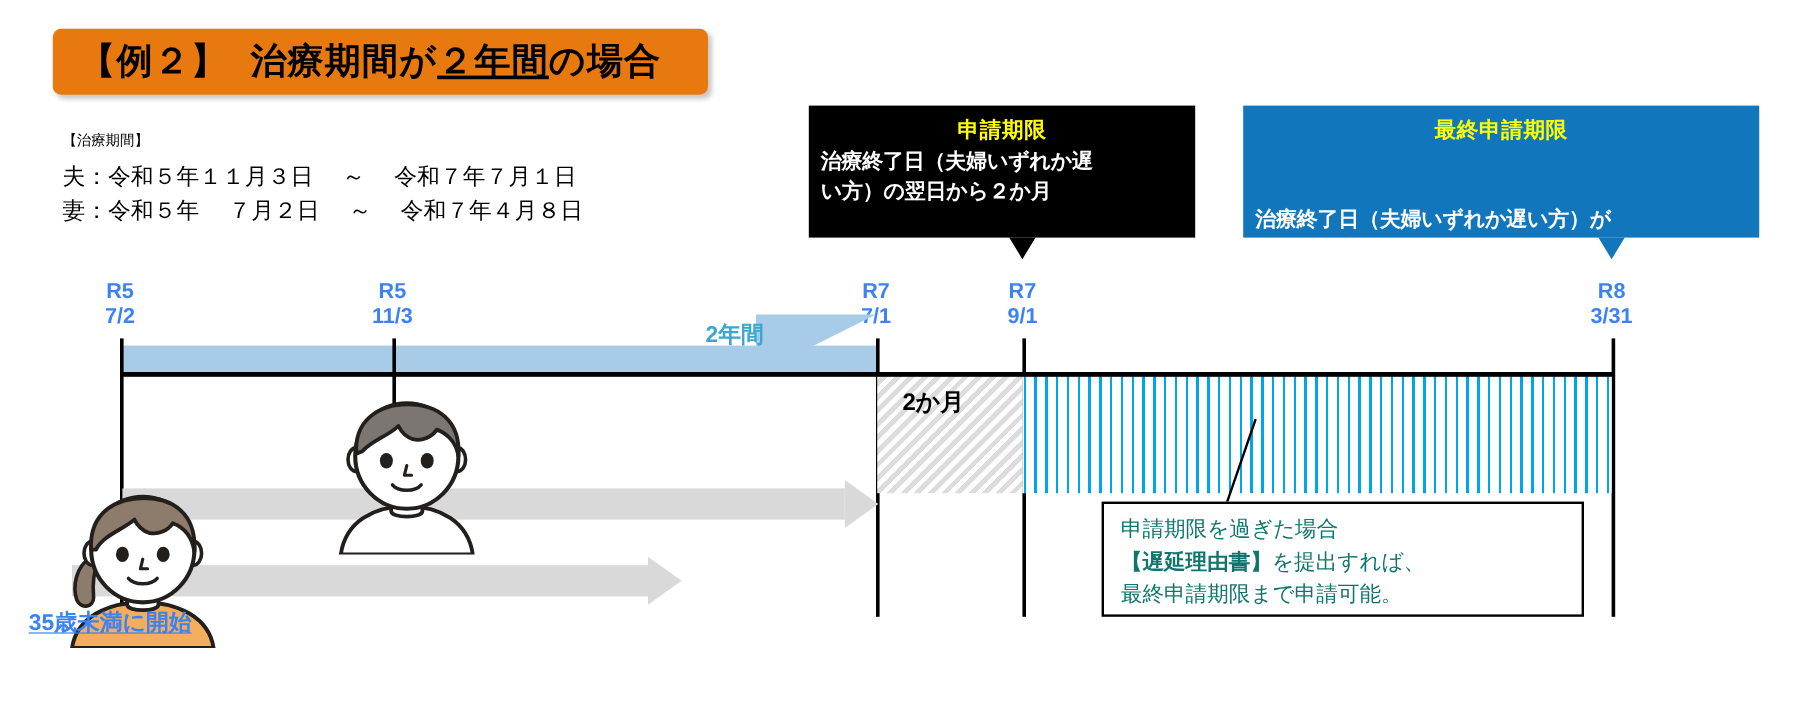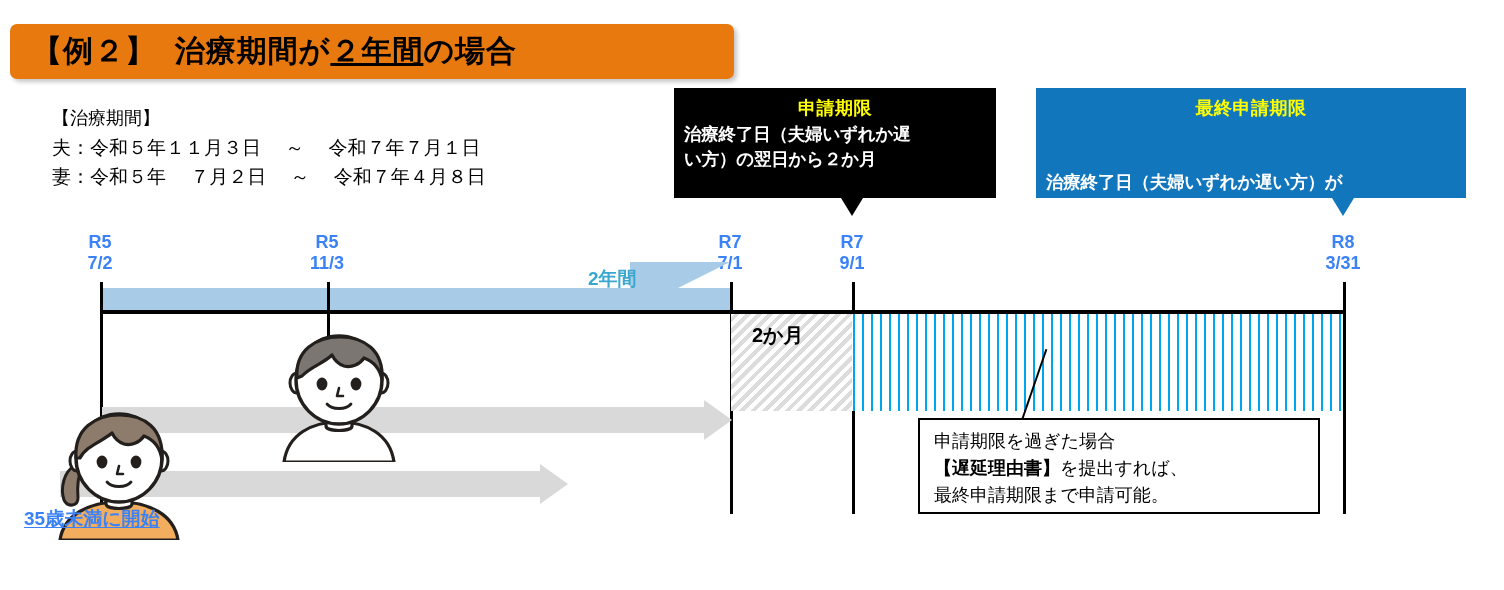--- a/index.html
+++ b/index.html
@@ -15,22 +15,22 @@
     position: relative;
     width: 1504px;
     height: 590px;
     overflow: hidden;
     background: #ffffff;
   }
   .abs { position: absolute; }
 
   
   #title-banner {
-    left: 10px; top: 24px;
-    width: 724px; height: 55px;
+    left: 44px; top: 24px;
+    width: 546px; height: 55px;
     background: #e8790f;
     border-radius: 7px;
     box-shadow: 3px 3px 4px rgba(0,0,0,0.22);
     display: flex;
     align-items: center;
   }
   #title-text {
     color: #000000;
     font-size: 30px;
     font-weight: bold;
@@ -41,21 +41,21 @@
   #title-text .u { text-decoration: underline; text-underline-offset: 2px; }
 
   
   #period-block {
     left: 52px; top: 104px;
     color: #000;
     font-size: 19px;
     line-height: 29px;
     white-space: nowrap;
   }
-  #period-heading { font-size: 18px; }
+  #period-heading { font-size: 12px; font-family: Liberation Mono, monospace; }
 
   
   .hdr-box {
     box-sizing: border-box;
     padding: 6px 10px 6px 10px;
     text-align: center;
   }
   #deadline-box {
     left: 674px; top: 88px;
     width: 322px; height: 110px;
@@ -211,21 +211,21 @@
   
   #explain-box {
     left: 918px; top: 418px;
     width: 402px; height: 96px;
     box-sizing: border-box;
     background: #ffffff;
     border: 2px solid #000000;
     padding: 8px 10px 0 14px;
   }
   #explain-box .line {
-    color: #000000;
+    color: #0f766e;
     font-size: 18px;
     line-height: 27px;
     white-space: nowrap;
   }
   #explain-box .line .bold { font-weight: bold; }
   #explain-leader {
     left: 1020px; top: 345px;
     width: 2px; height: 78px;
     background: #000000;
     transform: rotate(19deg);

